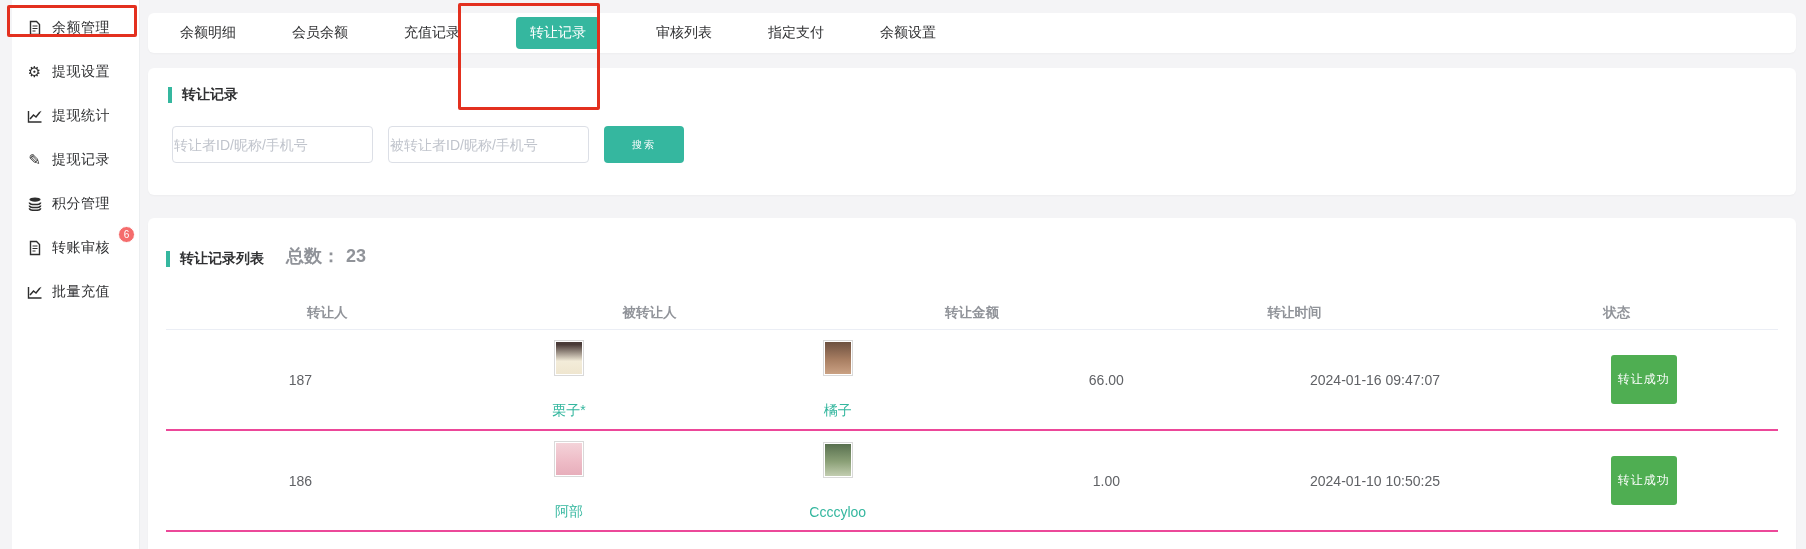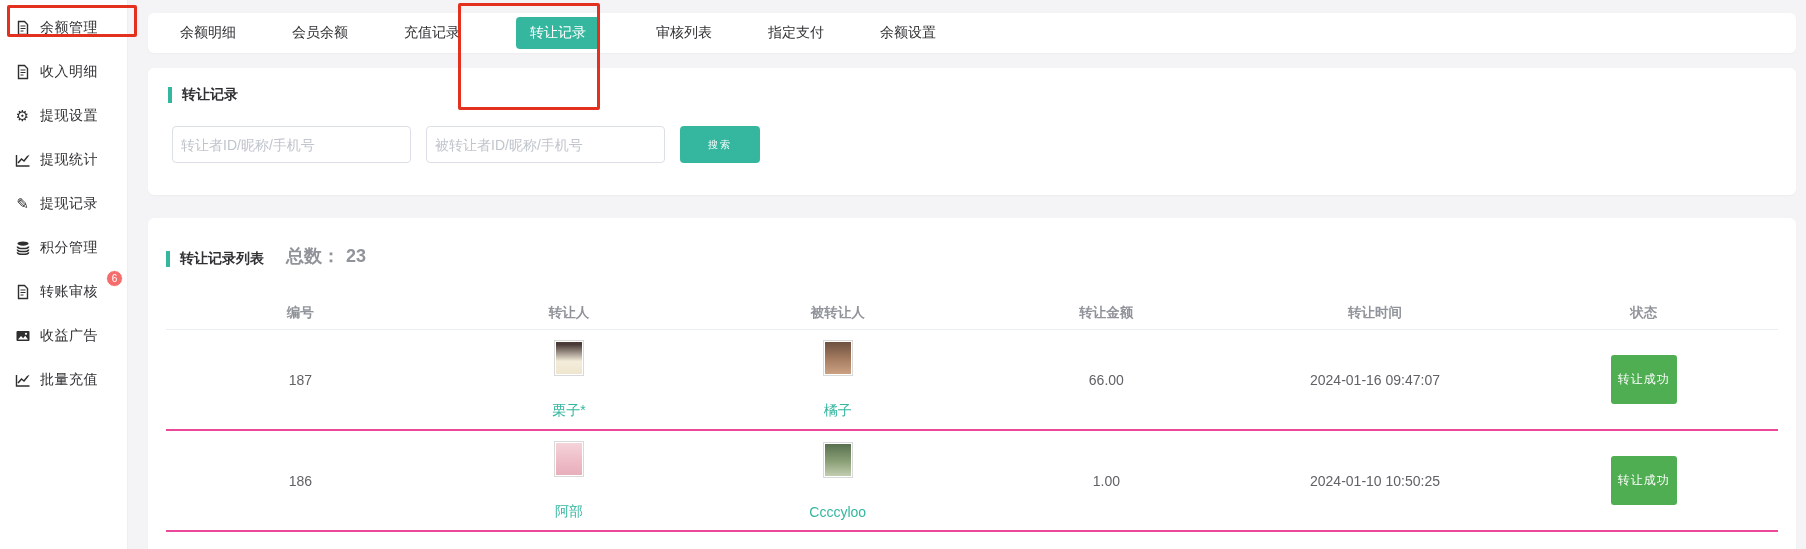--- a/index.html
+++ b/index.html
@@ -4,21 +4,21 @@
 <style>
   * { margin:0; padding:0; box-sizing:border-box; }
   html,body { width:1806px; height:549px; overflow:hidden; }
   body {
     font-family:"Liberation Sans","DejaVu Sans",sans-serif;
     background:#f4f4f6; position:relative; color:#303133; font-size:14px;
   }
 
   
   .sidebar {
-    position:absolute; left:0; top:0; width:128px; height:549px;
+    position:absolute; left:12px; top:0; width:128px; height:549px;
     background:#ffffff; border-right:1px solid #eceef0; padding-top:6px; z-index:2;
   }
   .side-item {
     position:relative; height:44px; display:flex; align-items:center;
     padding-left:14px; gap:9px; cursor:pointer; color:#303133;
   }
   .side-item .icn { width:17px; height:17px; display:flex; align-items:center; justify-content:center; font-size:15px; color:#2e2e2e; }
   .side-item .icn svg { display:block; }
   .side-item .lbl { font-size:14px; letter-spacing:.5px; }
   .badge6 {
@@ -41,22 +41,22 @@
     background:var(--accent); color:#fff; padding:7px 14px; border-radius:4px;
   }
 
   .search-card { margin-top:15px; height:127px; padding:18px 20px 0 20px; }
   .sec-title {
     display:flex; align-items:center; gap:10px; font-weight:bold; font-size:14px; color:#303133;
   }
   .sec-title:before { content:""; display:inline-block; width:4px; height:16px; background:var(--accent); }
   .search-row { margin-top:22px; display:flex; gap:15px; padding-left:4px; }
   .inp {
-    width:239px; height:37px; border:1px solid #dcdfe6; border-radius:4px;
-    padding:0 8px; font-size:14px; color:#606266; outline:none;
+    width:201px; height:37px; border:1px solid #dcdfe6; border-radius:4px;
+    padding:0 1px; font-size:14px; color:#606266; outline:none;
     font-family:"Liberation Sans","DejaVu Sans",sans-serif;
   }
   .inp::placeholder { color:#c0c4cc; }
   .btn-search {
     width:80px; height:37px; background:var(--accent); color:#fff; border:none;
     border-radius:4px; font-size:10px; cursor:pointer; letter-spacing:2px;
     font-family:"Liberation Sans","DejaVu Sans",sans-serif;
   }
 
   .table-card { margin-top:23px; height:360px; padding:26px 18px 0 18px; }
@@ -100,29 +100,20 @@
   <div class="side-item">
     <span class="icn">
       <svg width="16" height="16" viewBox="0 0 16 16">
           <path d="M3.5 1.5h6l3 3v10h-9z" fill="none" stroke="#2e2e2e" stroke-width="1.4"></path>
           <path d="M5.5 6h5M5.5 8.5h5M5.5 11h3" stroke="#2e2e2e" stroke-width="1.1"></path>
         </svg>
     </span>
     <span class="lbl">余额管理</span>
   </div>
 
-  <div class="side-item">
-    <span class="icn">
-      <svg width="16" height="16" viewBox="0 0 16 16">
-          <path d="M3.5 1.5h6l3 3v10h-9z" fill="none" stroke="#2e2e2e" stroke-width="1.4"></path>
-          <path d="M5.5 6h5M5.5 8.5h5M5.5 11h3" stroke="#2e2e2e" stroke-width="1.1"></path>
-        </svg>
-    </span>
-    <span class="lbl">收入明细</span>
-  </div>
 
   <div class="side-item">
     <span class="icn">⚙</span>
     <span class="lbl">提现设置</span>
   </div>
 
   <div class="side-item">
     <span class="icn">
       <svg width="16" height="16" viewBox="0 0 16 16">
           <path d="M1.5 3v11h13" fill="none" stroke="#2e2e2e" stroke-width="1.4"></path>
@@ -154,30 +145,20 @@
     <span class="icn">
       <svg width="16" height="16" viewBox="0 0 16 16">
           <path d="M3.5 1.5h6l3 3v10h-9z" fill="none" stroke="#2e2e2e" stroke-width="1.4"></path>
           <path d="M5.5 6h5M5.5 8.5h5M5.5 11h3" stroke="#2e2e2e" stroke-width="1.1"></path>
         </svg>
     </span>
     <span class="lbl">转账审核</span>
     <span class="badge6">6</span>
   </div>
 
-  <div class="side-item">
-    <span class="icn">
-      <svg width="16" height="16" viewBox="0 0 16 16">
-          <rect x="1.5" y="3" width="13" height="10" rx="1" fill="#2e2e2e"></rect>
-          <path d="M3 11.5l3-3.5 2.2 2.2 2-2.4 2.8 3.7z" fill="#fff"></path>
-          <circle cx="11" cy="5.8" r="1.1" fill="#fff"></circle>
-        </svg>
-    </span>
-    <span class="lbl">收益广告</span>
-  </div>
 
   <div class="side-item">
     <span class="icn">
       <svg width="16" height="16" viewBox="0 0 16 16">
           <path d="M1.5 3v11h13" fill="none" stroke="#2e2e2e" stroke-width="1.4"></path>
           <path d="M3 11l3.5-4 2.5 2 4-5" fill="none" stroke="#2e2e2e" stroke-width="1.5"></path>
           <path d="M13 3.5l1.2-.7-.2 1.6z" fill="#2e2e2e"></path>
         </svg>
     </span>
     <span class="lbl">批量充值</span>
@@ -209,21 +190,20 @@
   <div class="card table-card">
     <div class="list-head">
       <div class="sec-title">转让记录列表</div>
       <div class="total">
         <span>总数：</span><span class="num">23</span>
       </div>
     </div>
 
     <div class="tbl">
       <div class="tr hdr">
-        <div class="th">编号</div>
         <div class="th">转让人</div>
         <div class="th">被转让人</div>
         <div class="th">转让金额</div>
         <div class="th">转让时间</div>
         <div class="th">状态</div>
       </div>
 
       <div class="tr row">
         <div class="td">187</div>
         <div class="td">

